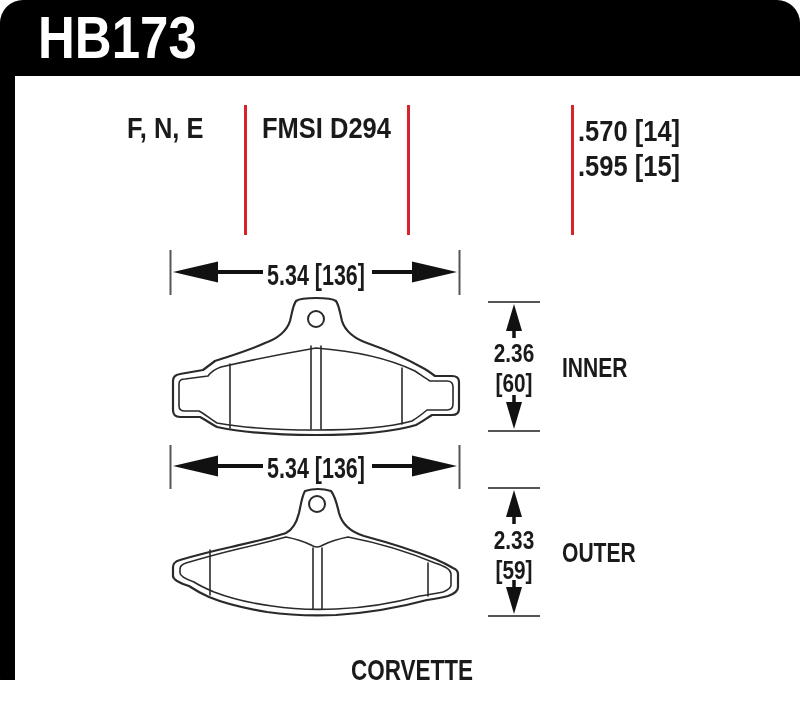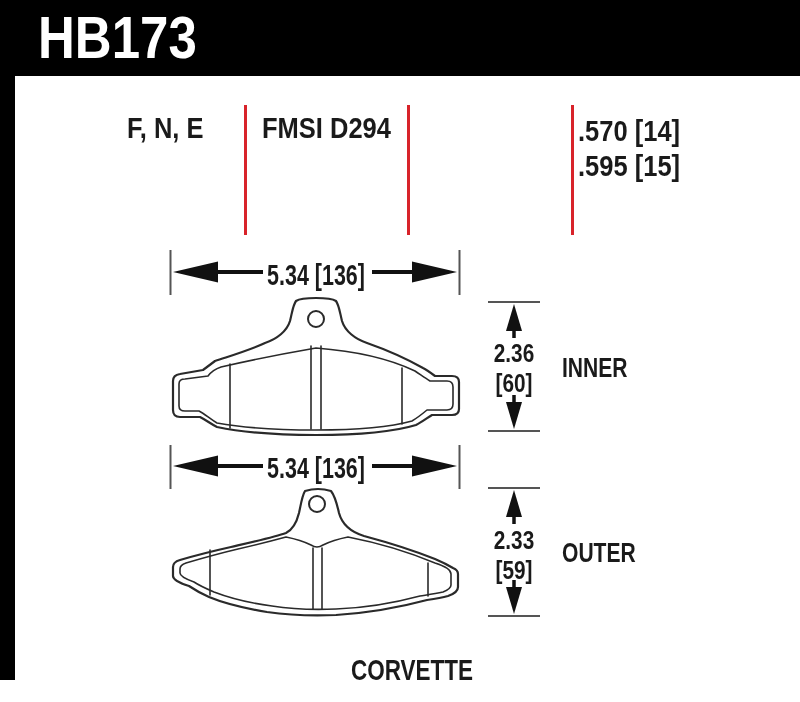--- a/index.html
+++ b/index.html
@@ -1,18 +1,18 @@
 <!DOCTYPE html>
 <html><head>
 <meta charset="utf-8">
 <style>
   html,body { margin:0; padding:0; background:#ffffff; }
   .page {
     position:relative; width:800px; height:702px; background:#ffffff;
-    overflow:hidden; font-family:"Liberation Sans", sans-serif; color:#111;
+    overflow:hidden; font-family:"Liberation Sans", sans-serif; color:#111;border-radius:23px;
   }
   .abs { position:absolute; }
   .header-bar { left:0; top:0; width:800px; height:76px; background:#000; }
   .left-strip { left:0; top:76px; width:15px; height:604px; background:#000; }
   .part-number {
     left:38px; top:6px; font-size:60px; font-weight:bold; color:#fff;
     line-height:64px; white-space:nowrap;
     transform:scaleX(0.85); transform-origin:0 0; letter-spacing:0px;
   }
   .spec-text {

